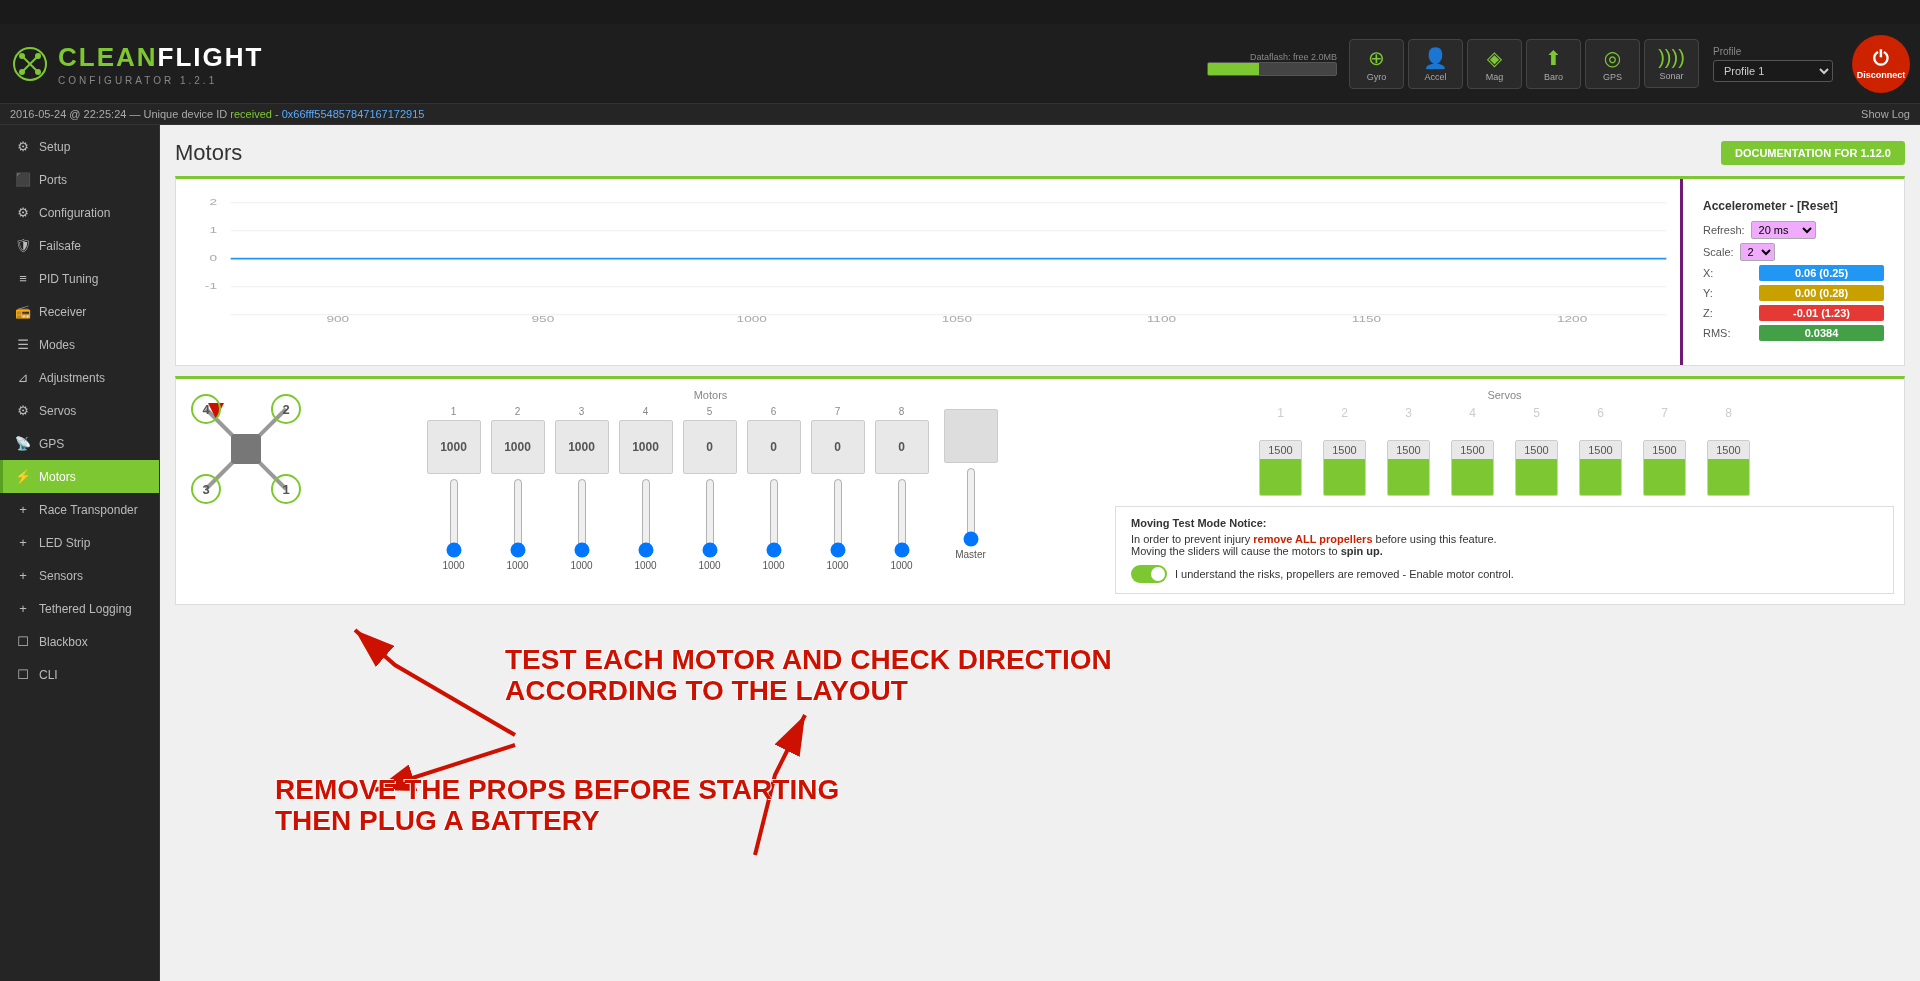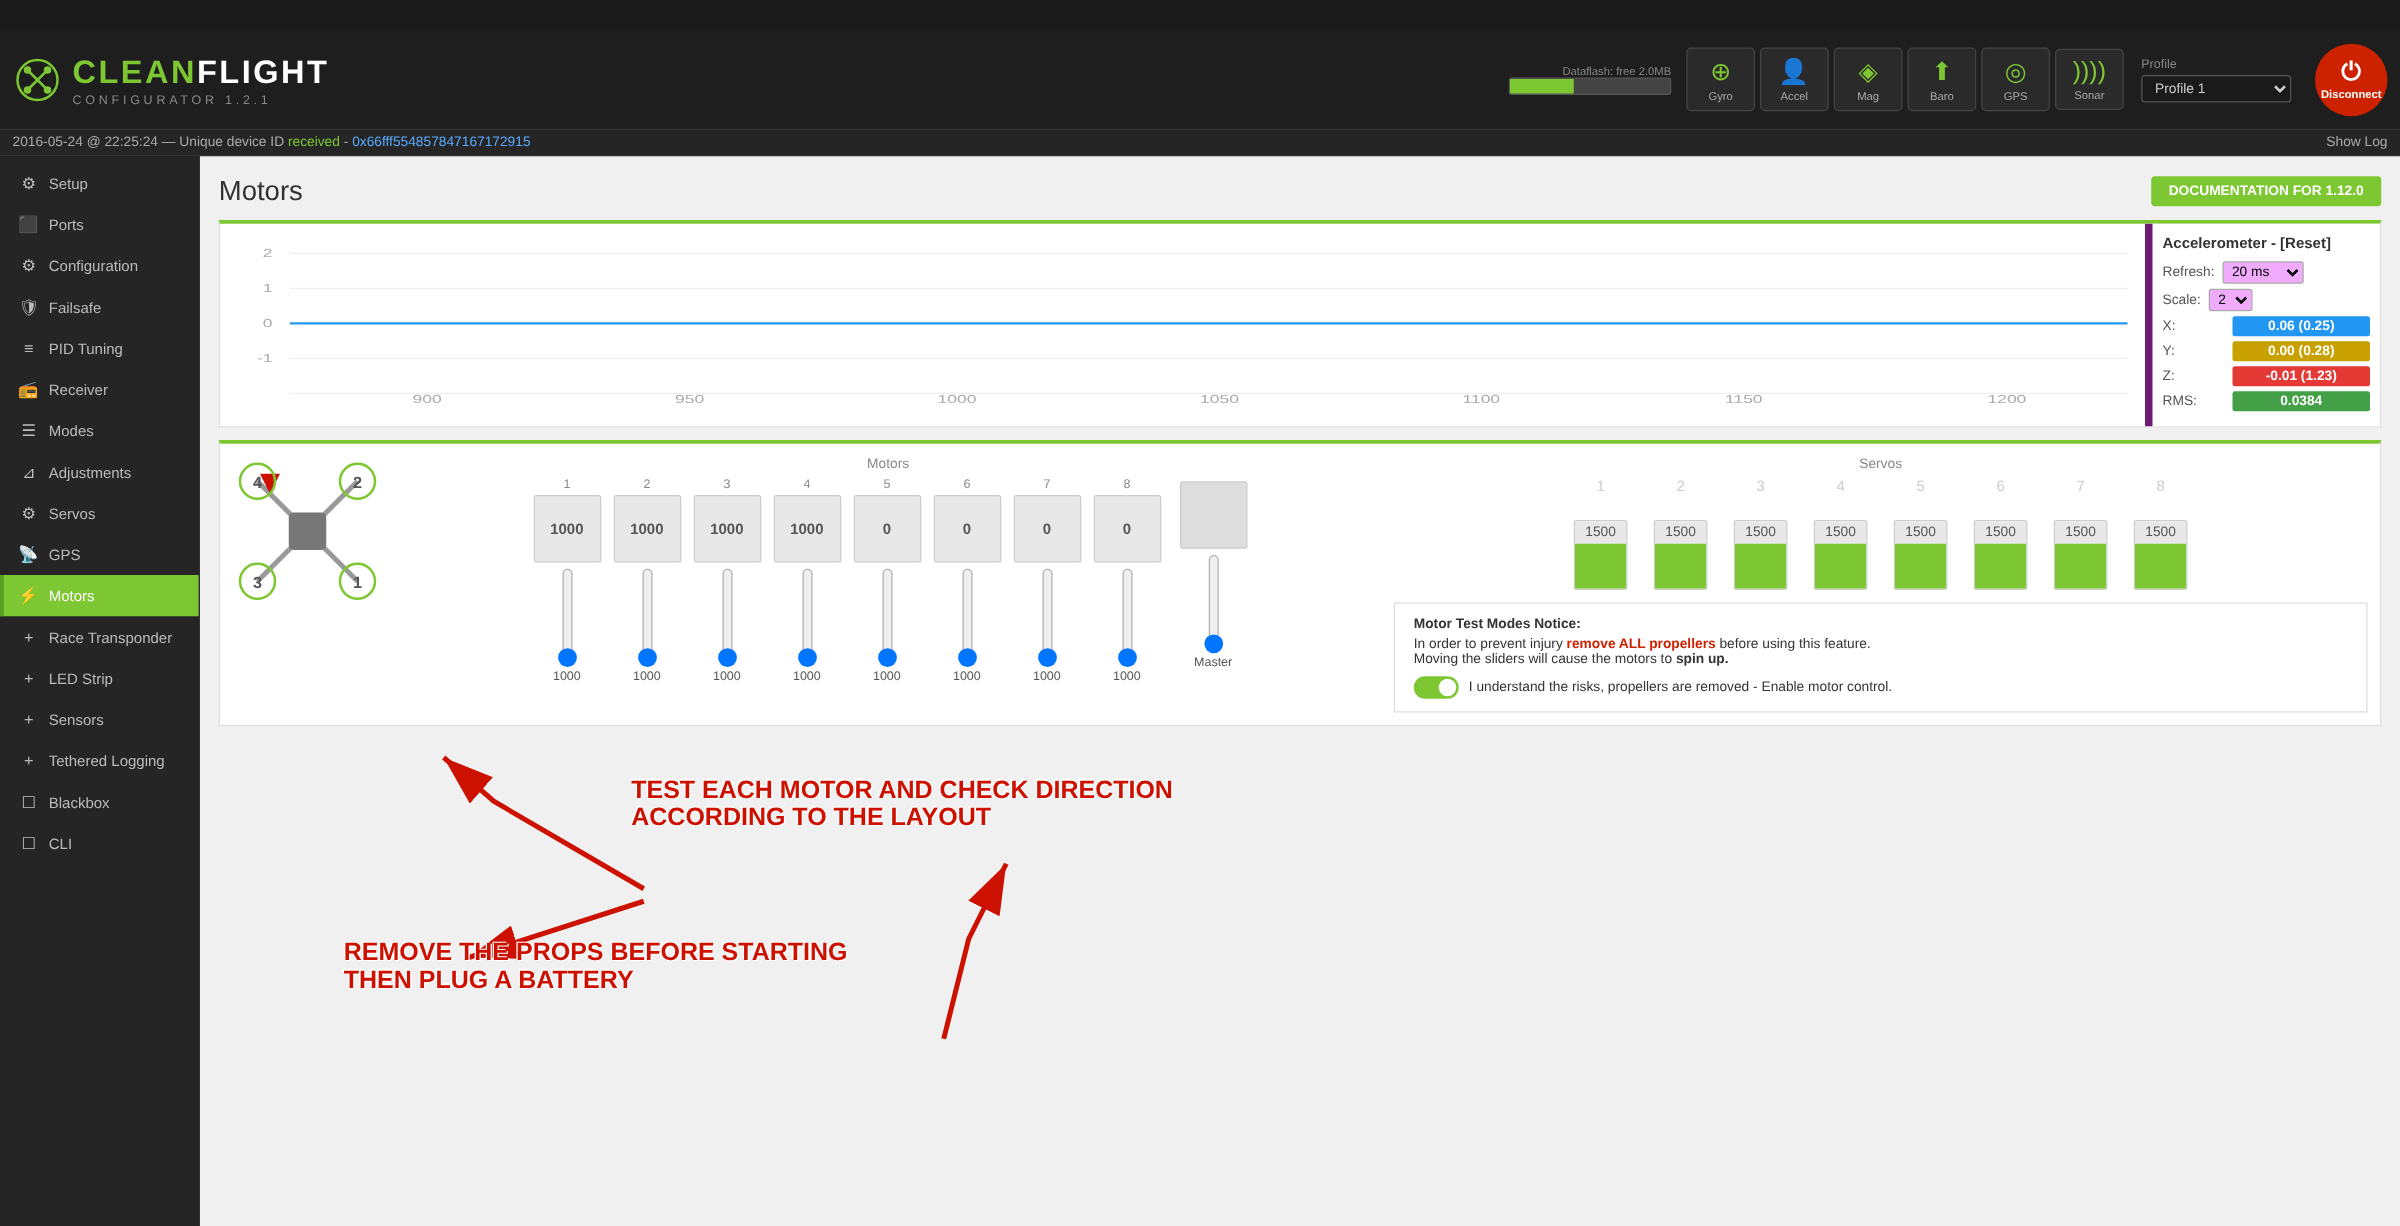--- a/index.html
+++ b/index.html
@@ -134,23 +134,23 @@
     #chart-main {
       flex: 1;
       height: 150px;
       position: relative;
       padding: 5px 0;
     }
     #chart-canvas {
       width: 100%; height: 100%;
     }
     #accel-panel {
-      width: 188px;
-      border-left: 6px solid #701a75;
-      padding: 8px;
+      width: 224px;
+      border-left: 3px solid #701a75;
+      padding: 20px;
       background: #fff;
     }
     #accel-title { font-size: 12px; font-weight: bold; color: #333; margin-bottom: 8px; }
     .accel-row { display: flex; align-items: center; margin-bottom: 4px; gap: 6px; }
     .accel-label { width: 50px; font-size: 11px; color: #555; }
     .accel-val {
       flex: 1; padding: 2px 5px; border-radius: 2px;
       font-size: 11px; font-weight: bold; text-align: center; color: #fff;
     }
     .accel-val.blue { background: #2196F3; }
@@ -250,21 +250,21 @@
       position: relative; cursor: pointer;
     }
     .toggle-knob {
       width: 14px; height: 14px; background: #fff; border-radius: 50%;
       position: absolute; top: 2px; right: 2px;
     }
 
     .anno-text {
       position: absolute;
       color: #cc1100;
-      font-size: 20px;
+      font-size: 28px;
       font-weight: 900;
       line-height: 1.1;
       text-shadow: 1px 1px 0 #fff, -1px -1px 0 #fff;
     }
 
     
     .chart-grid line { stroke: #eee; stroke-width: 1; }
     .chart-grid text { fill: #aaa; font-size: 10px; }
 
     
@@ -675,21 +675,21 @@
           <div class="servo-col">
             <div class="servo-col-num">8</div>
             <div class="servo-box">
               <div class="servo-val-box">1500</div>
               <div class="servo-green"></div>
             </div>
           </div>
         </div>
 
         <div id="motor-notice">
-          <div class="notice-title">Motor Test Modes Notice:</div>
+          <div class="notice-title">Moving Test Mode Notice:</div>
           <div>
             In order to prevent injury <span class="warning">remove ALL propellers</span> before using this feature.
           </div>
           <div>
             Moving the sliders will cause the motors to <strong>spin up.</strong>
           </div>
           <div class="toggle-row">
             <div class="toggle-switch">
               <div class="toggle-knob"></div>
             </div>

